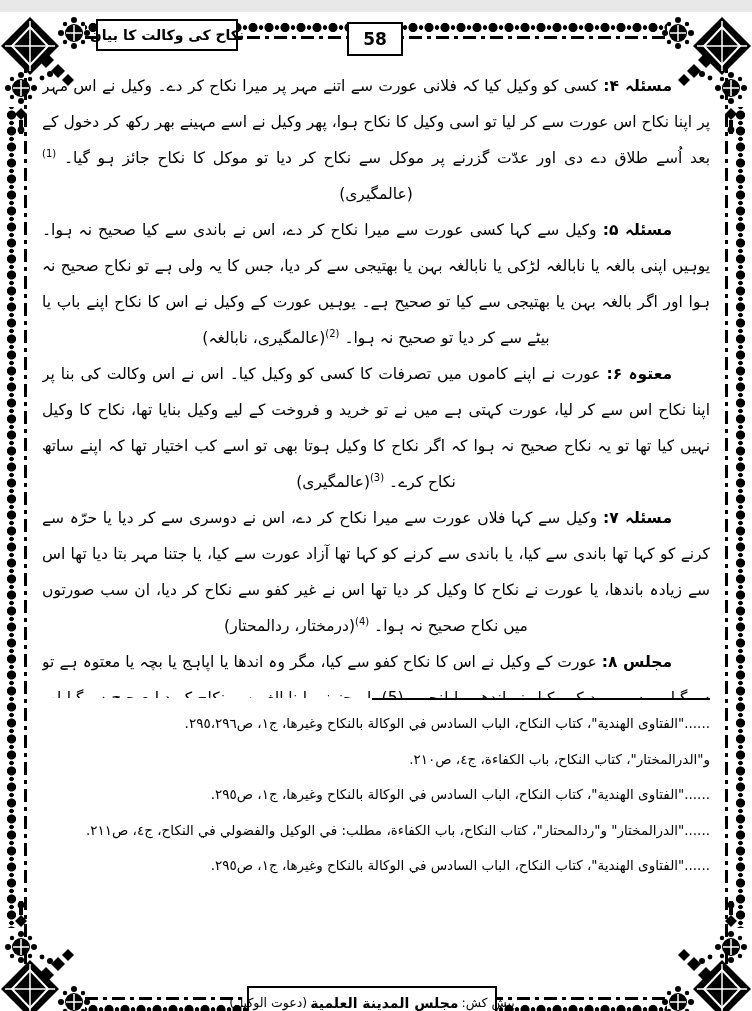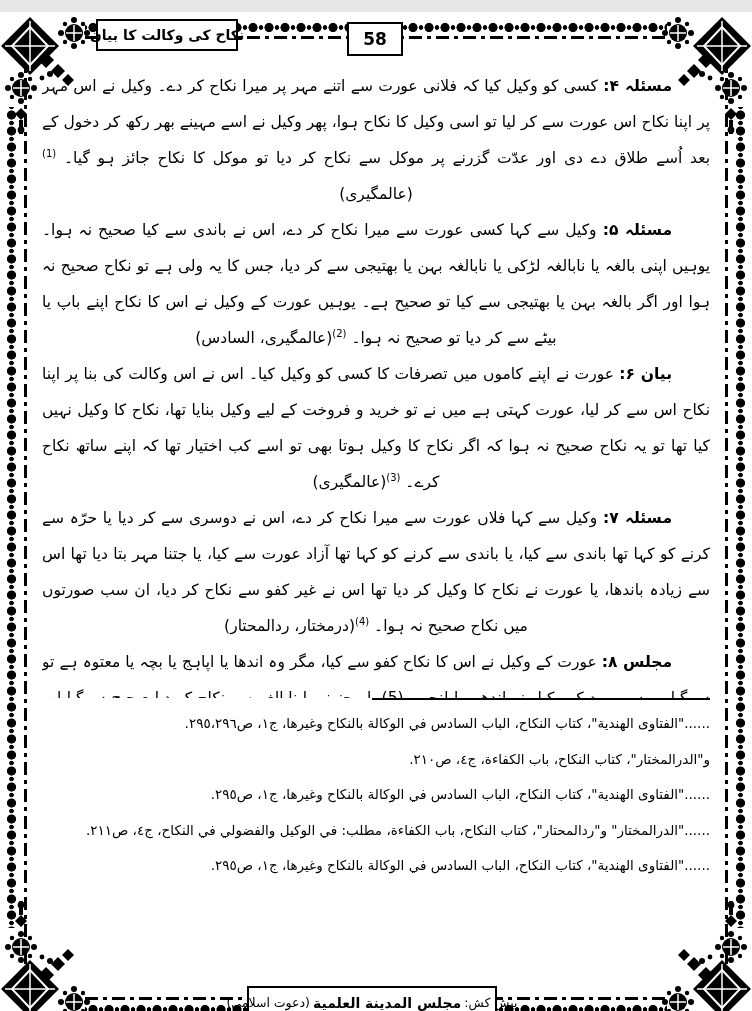--- a/index.html
+++ b/index.html
@@ -161,24 +161,24 @@
 
   <div class="body-text">
     <p class="masala">
       <span class="mlabel">مسئلہ ۴:</span>
       <span>کسی کو وکیل کیا کہ فلانی عورت سے اتنے مہر پر میرا نکاح کر دے۔ وکیل نے اس مہر پر اپنا نکاح اس عورت سے کر لیا تو اسی وکیل کا نکاح ہوا، پھر وکیل نے اسے مہینے بھر رکھ کر دخول کے بعد اُسے طلاق دے دی اور عدّت گزرنے پر موکل سے نکاح کر دیا تو موکل کا نکاح جائز ہو گیا۔</span>
       <sup>(1)</sup><span class="src">(عالمگیری)</span>
     </p>
     <p class="masala">
       <span class="mlabel">مسئلہ ۵:</span>
       <span>وکیل سے کہا کسی عورت سے میرا نکاح کر دے، اس نے باندی سے کیا صحیح نہ ہوا۔ یوہیں اپنی بالغہ یا نابالغہ لڑکی یا نابالغہ بہن یا بھتیجی سے کر دیا، جس کا یہ ولی ہے تو نکاح صحیح نہ ہوا اور اگر بالغہ بہن یا بھتیجی سے کیا تو صحیح ہے۔ یوہیں عورت کے وکیل نے اس کا نکاح اپنے باپ یا بیٹے سے کر دیا تو صحیح نہ ہوا۔</span>
-      <sup>(2)</sup><span class="src">(عالمگیری، السادس)</span>
-    </p>
-    <p class="masala">
-      <span class="mlabel">بیان ۶:</span>
+      <sup>(2)</sup><span class="src">(عالمگیری، نابالغہ)</span>
+    </p>
+    <p class="masala">
+      <span class="mlabel">معتوہ ۶:</span>
       <span>عورت نے اپنے کاموں میں تصرفات کا کسی کو وکیل کیا۔ اس نے اس وکالت کی بنا پر اپنا نکاح اس سے کر لیا، عورت کہتی ہے میں نے تو خرید و فروخت کے لیے وکیل بنایا تھا، نکاح کا وکیل نہیں کیا تھا تو یہ نکاح صحیح نہ ہوا کہ اگر نکاح کا وکیل ہوتا بھی تو اسے کب اختیار تھا کہ اپنے ساتھ نکاح کرے۔</span>
       <sup>(3)</sup><span class="src">(عالمگیری)</span>
     </p>
     <p class="masala">
       <span class="mlabel">مسئلہ ۷:</span>
       <span>وکیل سے کہا فلاں عورت سے میرا نکاح کر دے، اس نے دوسری سے کر دیا یا حرّہ سے کرنے کو کہا تھا باندی سے کیا، یا باندی سے کرنے کو کہا تھا آزاد عورت سے کیا، یا جتنا مہر بتا دیا تھا اس سے زیادہ باندھا، یا عورت نے نکاح کا وکیل کر دیا تھا اس نے غیر کفو سے نکاح کر دیا، ان سب صورتوں میں نکاح صحیح نہ ہوا۔</span>
       <sup>(4)</sup><span class="src">(درمختار، ردالمحتار)</span>
     </p>
     <p class="masala">
       <span class="mlabel">مجلس ۸:</span>
@@ -195,16 +195,16 @@
       <li>و"الدرالمختار"، كتاب النكاح، باب الكفاءة، ج٤، ص٢١٠.</li>
       <li>......"الفتاوى الهندية"، كتاب النكاح، الباب السادس في الوكالة بالنكاح وغيرها، ج١، ص٢٩٥.</li>
       <li>......"الدرالمختار" و"ردالمحتار"، كتاب النكاح، باب الكفاءة، مطلب: في الوكيل والفضولي في النكاح، ج٤، ص٢١١.</li>
       <li>......"الفتاوى الهندية"، كتاب النكاح، الباب السادس في الوكالة بالنكاح وغيرها، ج١، ص٢٩٥.</li>
     </ul>
   </div>
 
   <div class="hbox box-footer">
     <span>پیش کش:</span>
     <span class="pub">مجلس المدینة العلمیة</span>
-    <span>(دعوت اسلامی)</span>
+    <span>(دعوت الوكيل)</span>
   </div>
 
 </div>
 
 </body></html>

